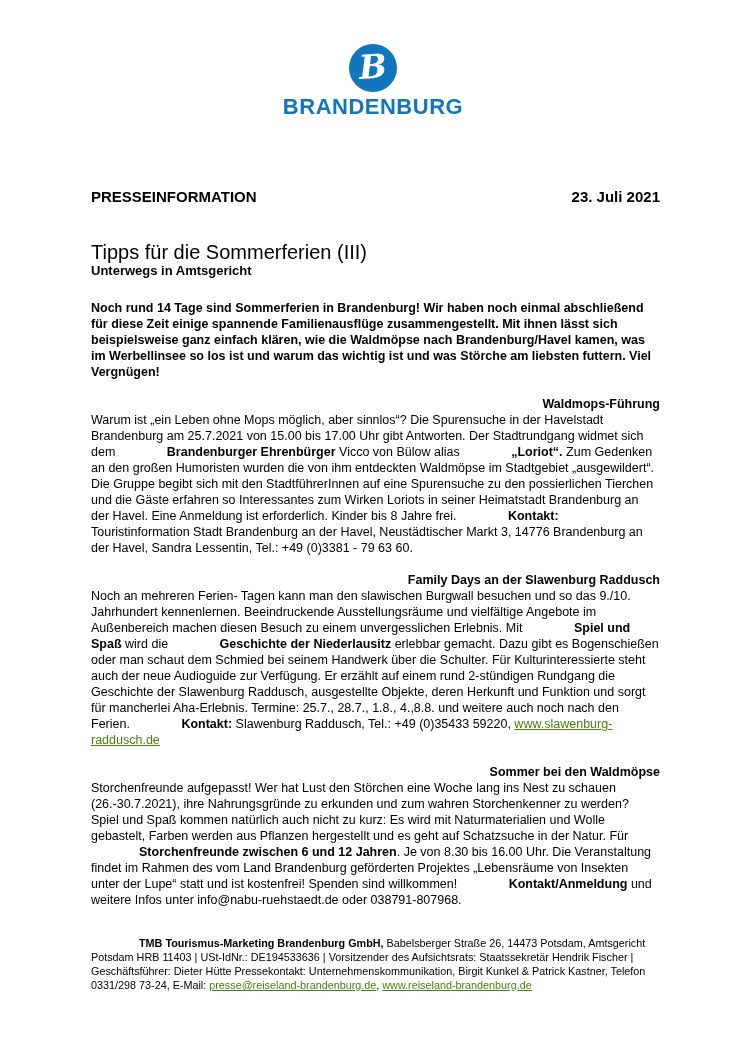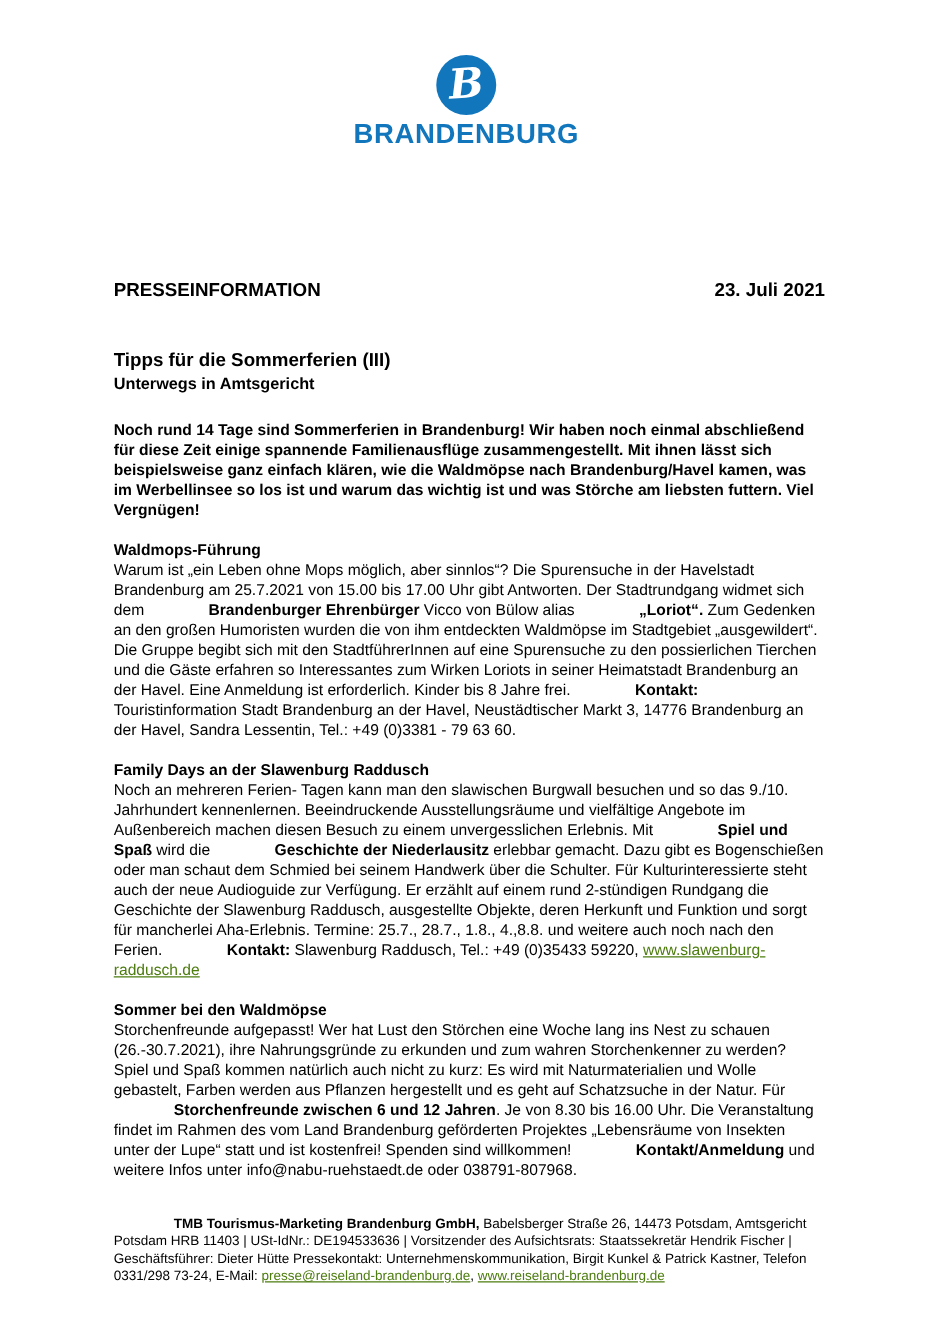--- a/index.html
+++ b/index.html
@@ -20,31 +20,31 @@
     font-style:italic; font-weight:bold; font-size:33px;
     line-height:1; transform:translateY(-2px) rotate(-4deg);
   }
   .wordmark {
     color:#1276bd; font-weight:bold; font-size:22px;
     letter-spacing:0.5px; margin-top:2px;
   }
   .content { padding:0 86px 0 91px; }
   .header-row {
     display:flex; justify-content:space-between; align-items:baseline;
-    margin-top:104px; font-size:15px; font-weight:bold;
+    margin-top:68px; font-size:15px; font-weight:bold;
   }
   .title-block { margin-top:38px; }
-  .title-main { font-size:15px; font-weight:bold; line-height:19px; }
+  .title-main { font-size:20px; font-weight:normal; line-height:19px; }
   .title-sub  { font-size:13px; font-weight:bold; line-height:16px; margin-top:1px; }
   .intro {
     margin-top:21px; font-weight:bold;
     font-size:12.5px; line-height:16px;
   }
   .section { margin-top:16px; }
-  .section-heading { font-size:12.5px; line-height:16px; font-weight:bold; }
+  .section-heading { font-size:12.5px; line-height:16px; font-weight:bold;text-align:right; }
   .section-body    { font-size:12.5px; line-height:16px; }
   .run-b { font-weight:bold;padding-left:48px; }
   a.run-link { color:#4d7c0f; text-decoration:underline; cursor:pointer; }
   .footer {
     margin-top:28px; font-size:10.8px; line-height:14px;
   }
 </style>
 </head>
 <body>
 

